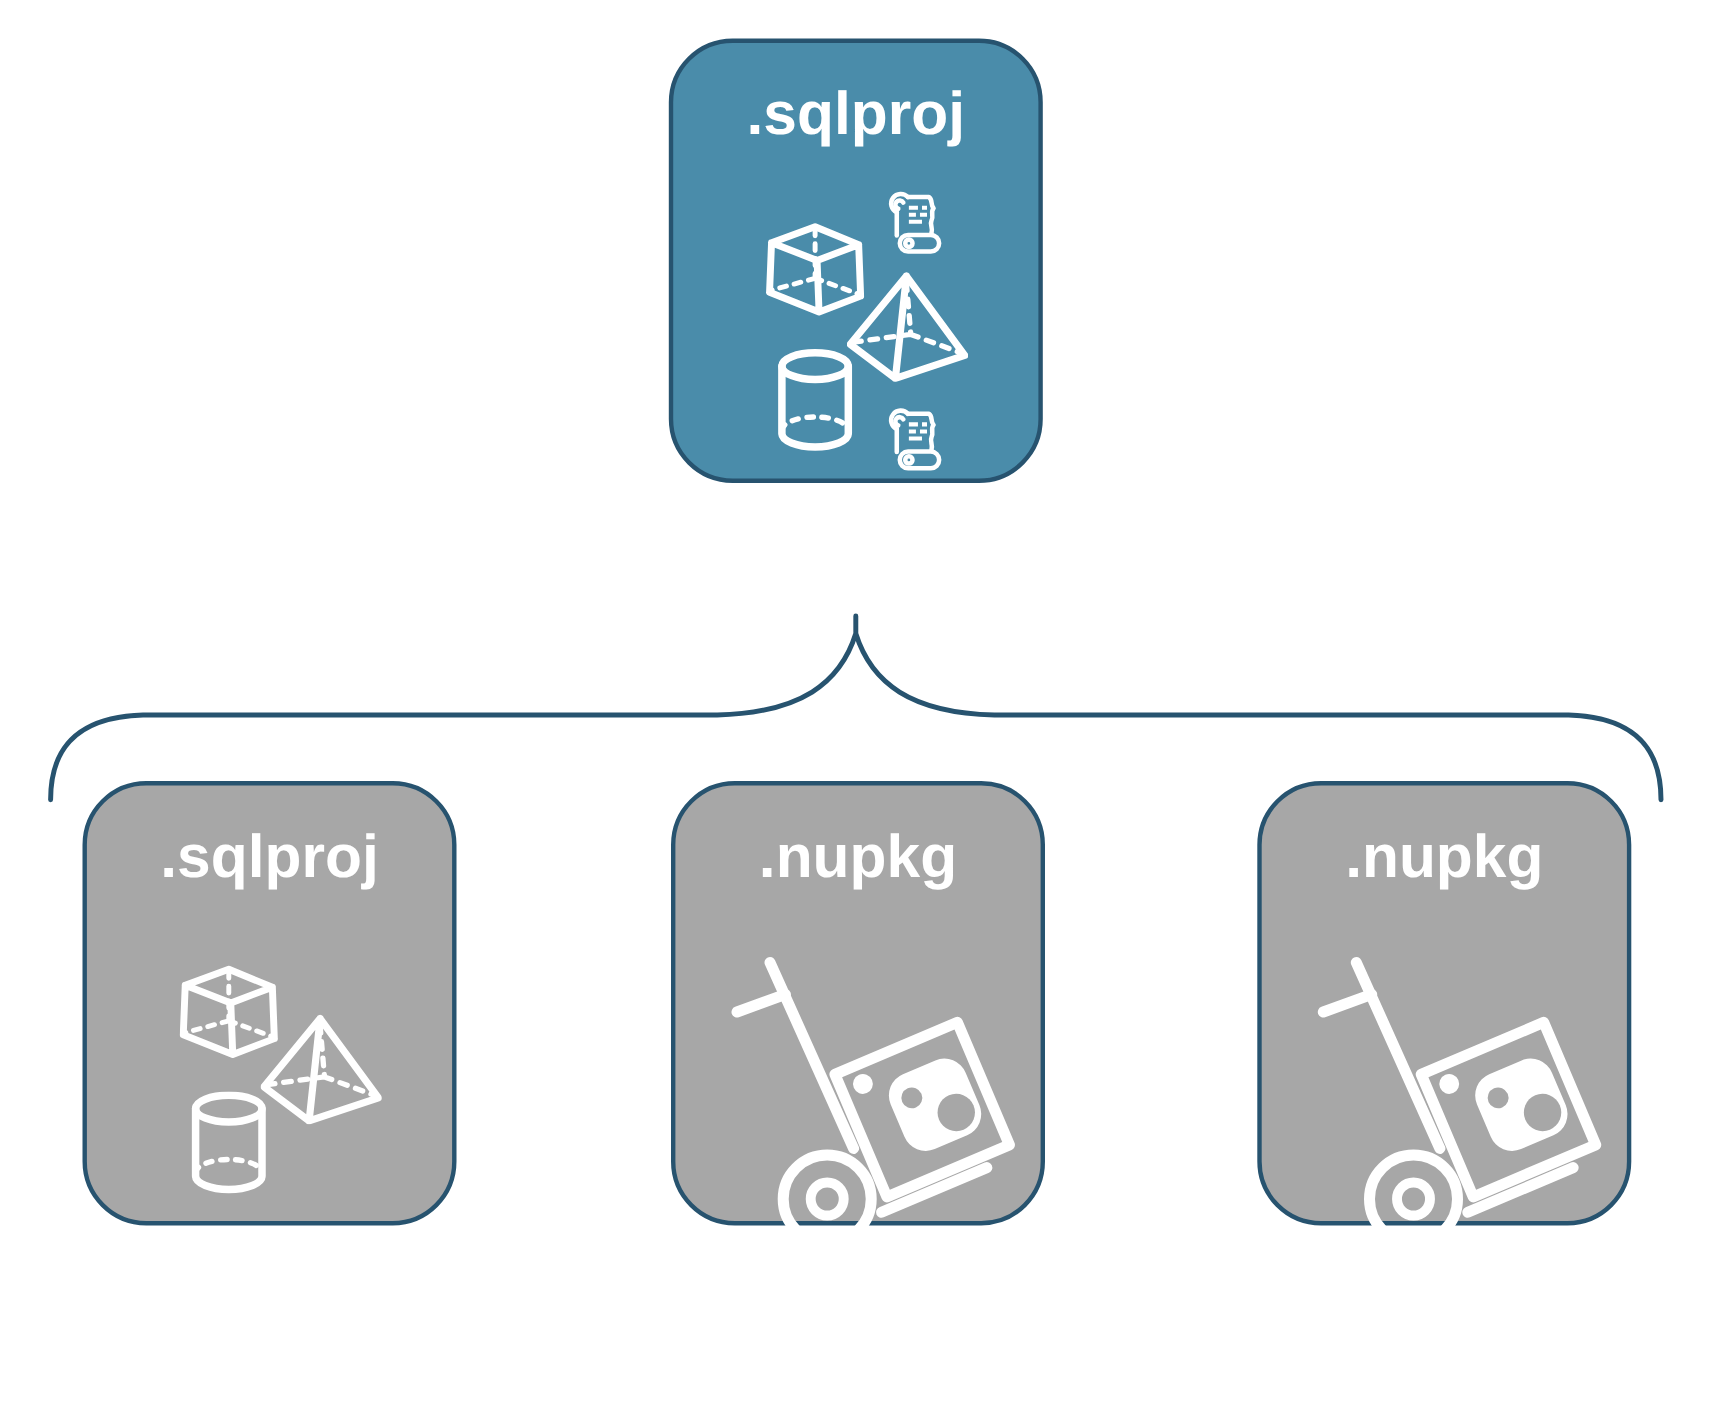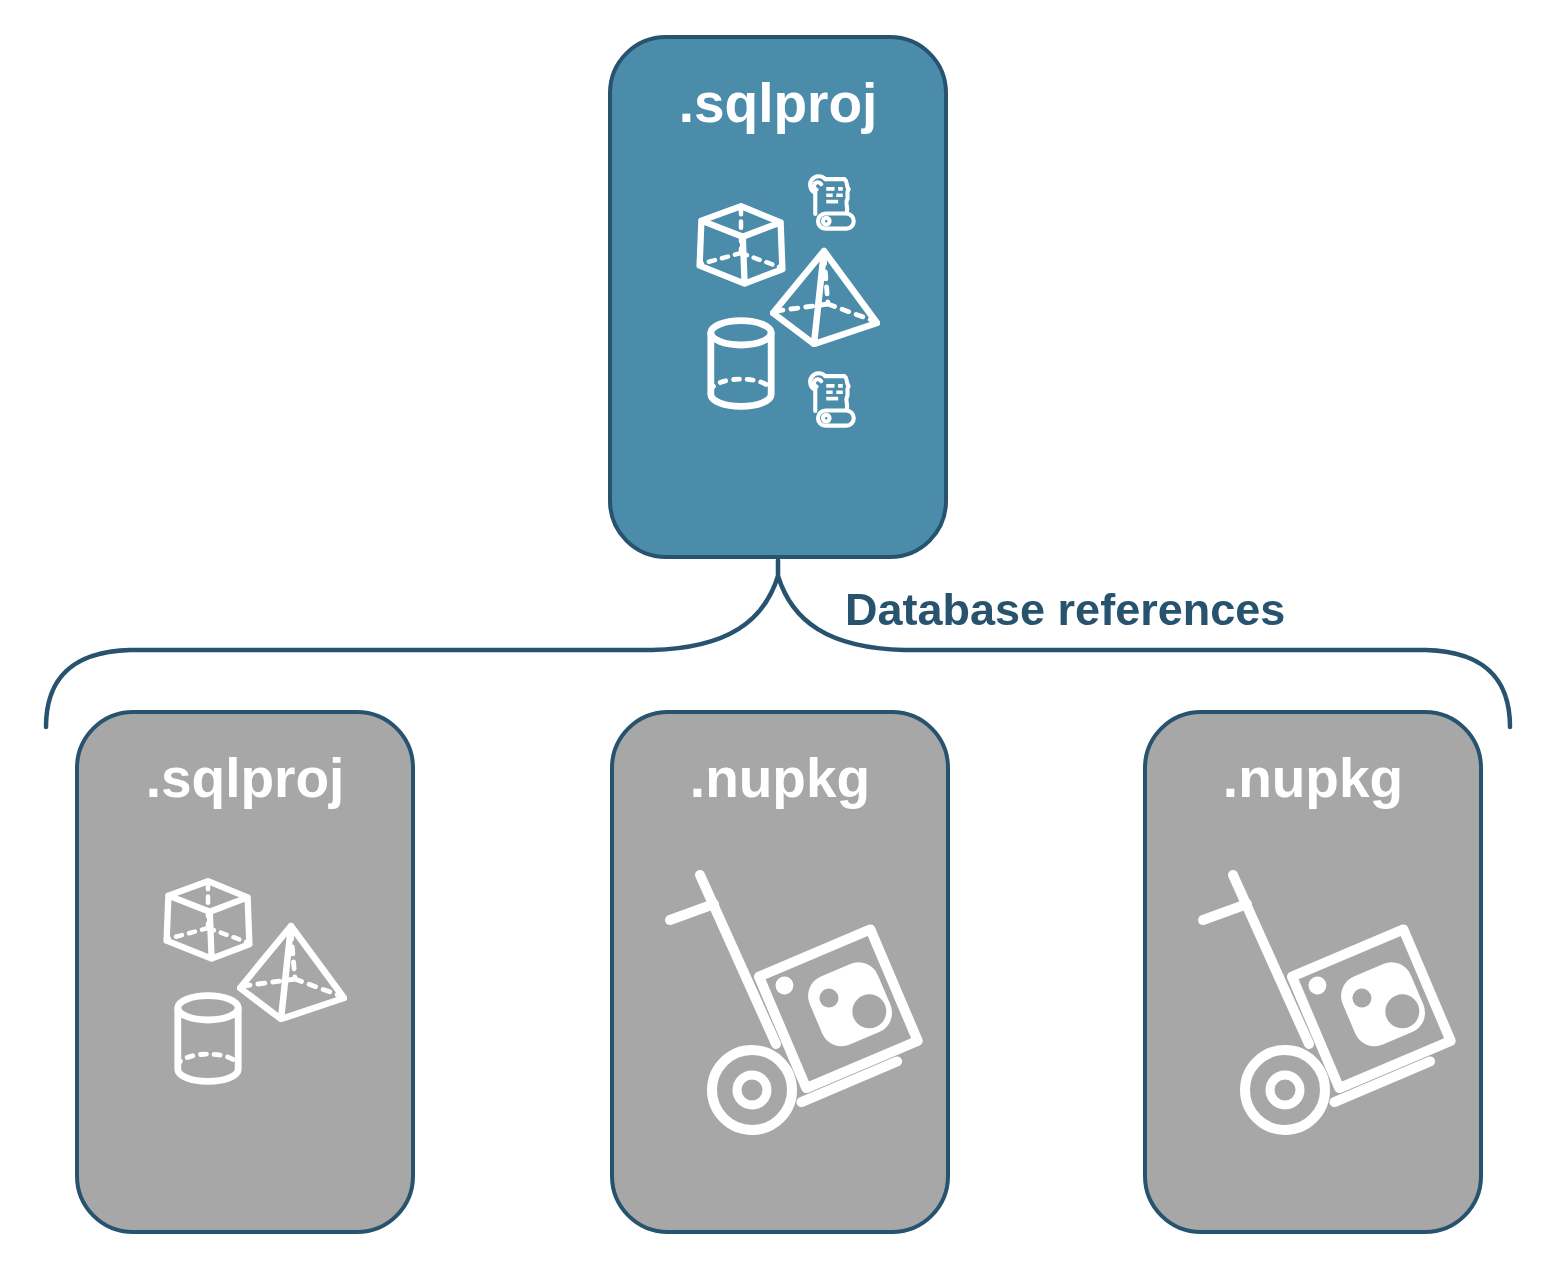--- a/index.html
+++ b/index.html
@@ -1,21 +1,21 @@
 <!DOCTYPE html>
 <html><head>
 <meta charset="utf-8">
 <style>
   html,body { margin:0; padding:0; background:#ffffff; }
   .canvas {
     position:relative; width:1566px; height:1274px; background:#ffffff;
     font-family:"Liberation Sans", sans-serif; overflow:hidden;
   }
   .node {
-    position:absolute; width:340px; height:524px; box-sizing:border-box;
+    position:absolute; width:340px; height:404px; box-sizing:border-box;
     border:4.5px solid #27536F; border-radius:58px;
   }
   .node.root  { background:#4A8CAA; left:608px; top:35px; }
   .node.child { background:#A7A7A7; top:710px; }
   .node.child.c0 { left:75px; }
   .node.child.c1 { left:610px; }
   .node.child.c2 { left:1143px; }
   .node-label {
     position:absolute; top:34px; left:0; right:0; text-align:center;
     font-size:55px; line-height:1.1; font-weight:bold; color:#ffffff;
@@ -114,21 +114,20 @@
     <svg class="icon icon-scroll-b">
         <use href="#sym-scroll"></use>
       </svg>
   </div>
 
   <svg class="brace-svg" viewBox="0 0 1566 1274">
     <path d="M778,560 L778,576
              M46,727 C46,686 64,652 130,650 L652,650 C728,648 764,621 778,576
              C792,621 828,648 904,650 L1426,650 C1492,652 1510,686 1510,727" fill="none" stroke="#27536F" stroke-width="4.5" stroke-linecap="round"></path>
   </svg>
-  <div class="connector-label">Database references</div>
 
   <div class="node child c0">
     <div class="node-label">.sqlproj</div>
     <svg class="icon icon-cube">
         <use href="#sym-cube"></use>
       </svg>
     <svg class="icon icon-pyramid">
         <use href="#sym-pyramid"></use>
       </svg>
     <svg class="icon icon-cylinder">

